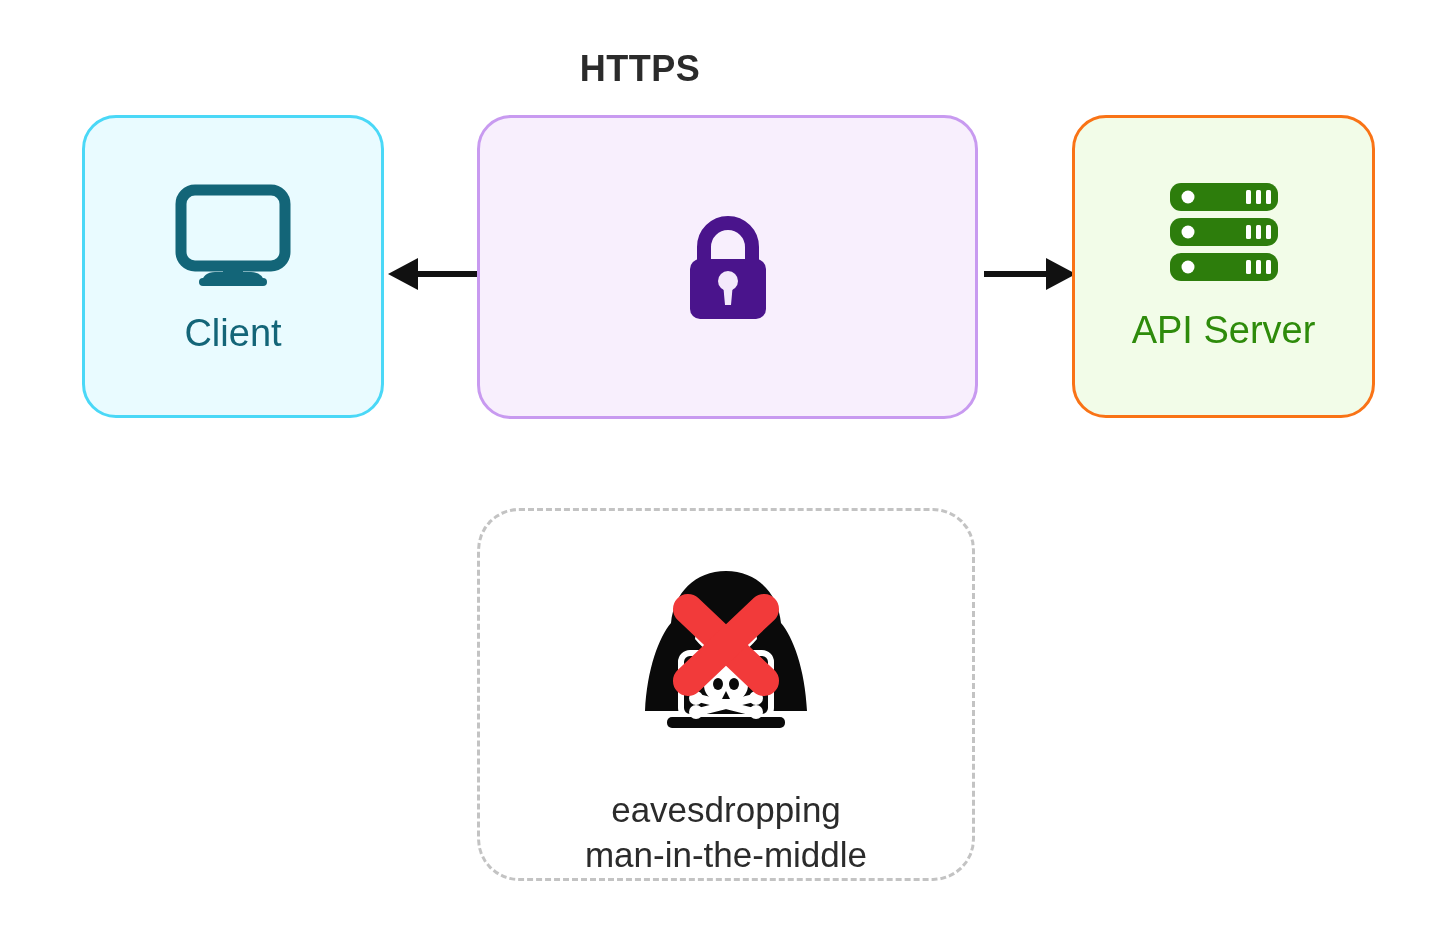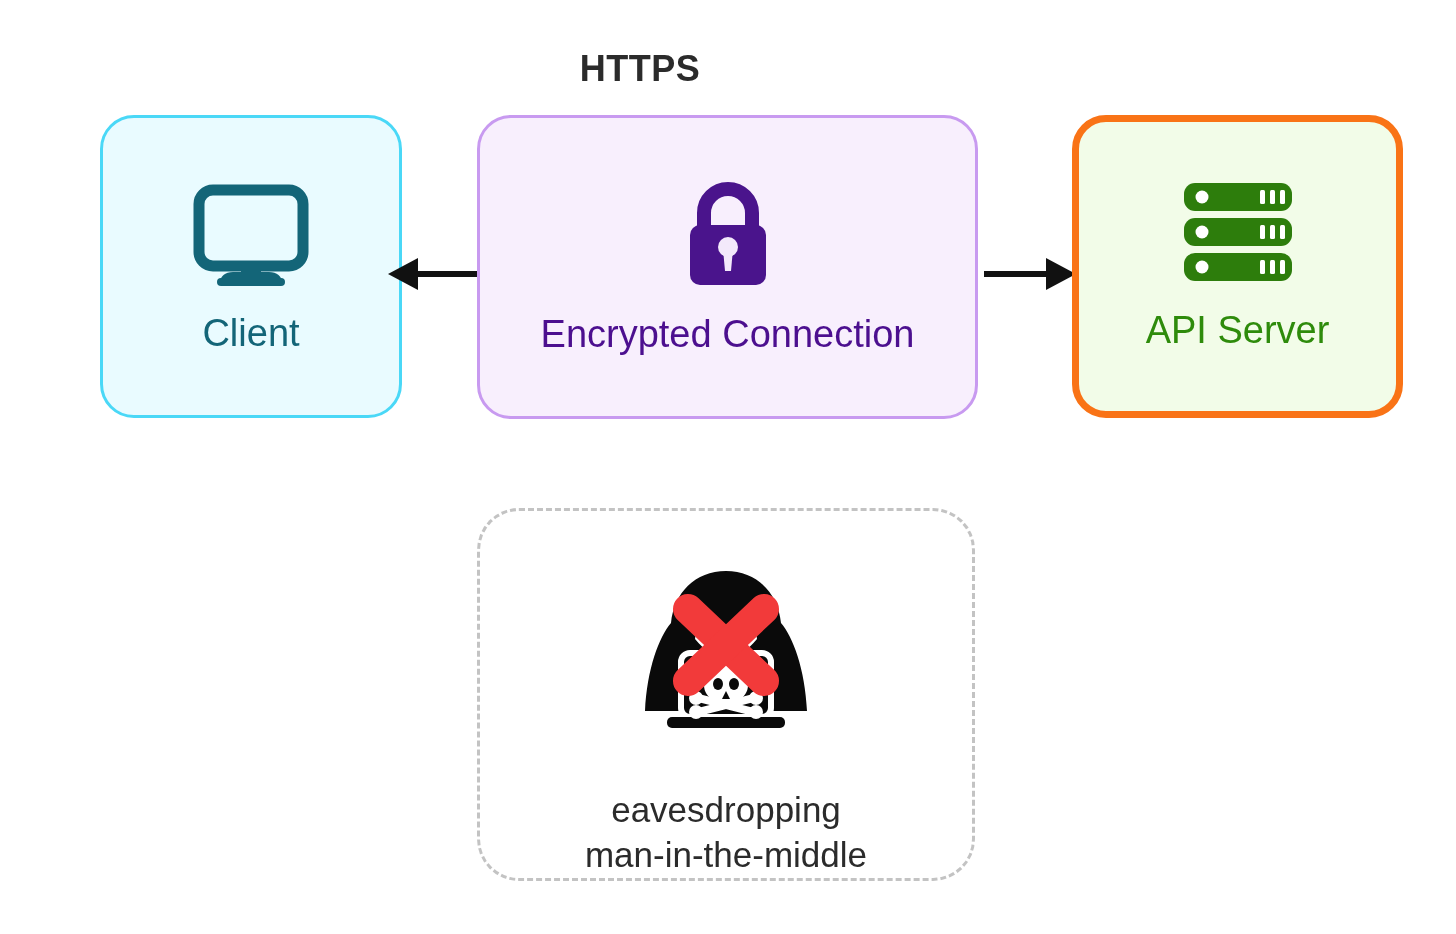--- a/index.html
+++ b/index.html
@@ -43,21 +43,21 @@
     align-items: center;
     justify-content: center;
   }
   .node .node-label {
     text-align: center;
     line-height: 1.15;
   }
 
   
   #client-node {
-    left: 100px;
+    left: 82px;
     top: 115px;
     width: 302px;
     height: 303px;
     background: #e9fbff;
     border: 3px solid #4ad8f7;
   }
   #client-node .icon-wrap { margin-top: 6px; }
   #client-node .node-label {
     margin-top: 24px;
     font-size: 38px;
@@ -76,24 +76,24 @@
   #encrypted-node .node-label {
     margin-top: 24px;
     font-size: 38px;
     color: #4c0f8f;
   }
 
   
   #api-node {
     left: 1072px;
     top: 115px;
-    width: 331px;
+    width: 303px;
     height: 303px;
     background: #f2fce8;
-    border: 7px solid #f97316;
+    border: 3px solid #f97316;
   }
   #api-node .node-label {
     margin-top: 26px;
     font-size: 38px;
     color: #2e8b0b;
   }
 
   
   #threat-node {
     position: absolute;
@@ -154,21 +154,20 @@
 
   <div class="node" id="encrypted-node">
     <div class="icon-wrap">
       <svg width="96" height="112" viewBox="0 0 96 112" aria-hidden="true">
         <path d="M24 52 V36 a24 24 0 0 1 48 0 V52" fill="none" stroke="#4a148c" stroke-width="14"></path>
         <rect x="10" y="48" width="76" height="60" rx="10" ry="10" fill="#4a148c"></rect>
         <circle cx="48" cy="70" r="10" fill="#f3e9fb"></circle>
         <path d="M43 72 h10 l-2 22 h-6 z" fill="#f3e9fb"></path>
       </svg>
     </div>
-    <div class="node-label">Encrypted Connection</div>
   </div>
 
   <div class="arrow" style="left:984px; top:258px;">
     <svg width="92" height="32" viewBox="0 0 92 32" aria-hidden="true">
       <line x1="0" y1="16" x2="64" y2="16" stroke="#111111" stroke-width="6"></line>
       <polygon points="92,16 62,0 62,32" fill="#111111"></polygon>
     </svg>
   </div>
 
   <div class="node" id="api-node">

